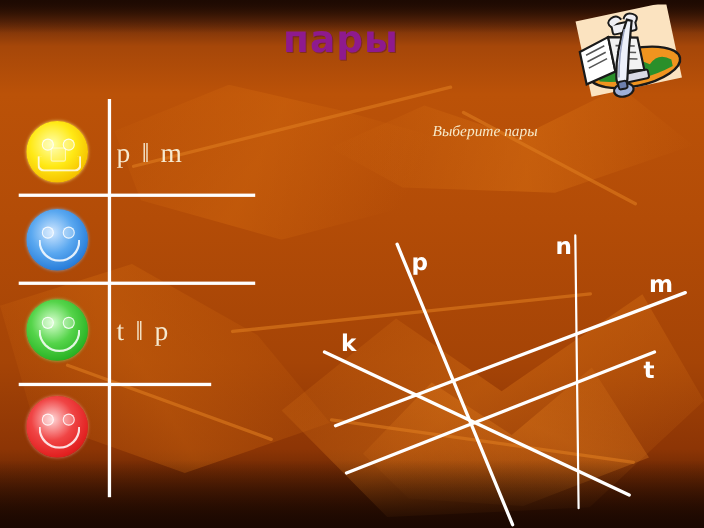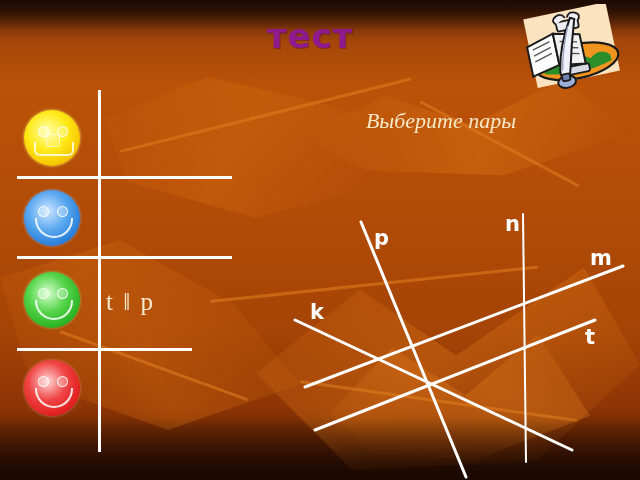--- a/index.html
+++ b/index.html
@@ -72,21 +72,21 @@
   }
 
   
   .clipart{position:absolute;left:516px;top:4px;width:112px;height:86px;}
 
   
   .question{
     position:absolute;left:276px;top:108px;width:330px;
     text-align:center;
     font-family:"Liberation Serif","DejaVu Serif",serif;
-    font-style:italic;font-size:22px;line-height:26px;
+    font-style:italic;font-size:14px;line-height:26px;
     color:#f7e9c8;
   }
 
   
   .grid-v{
     position:absolute;left:98px;top:90px;width:3px;height:362px;
     background:#ffffff;
   }
   .grid-h{position:absolute;height:3px;background:#ffffff;}
   .gh1{left:17px;top:176px;width:215px;}
@@ -174,21 +174,21 @@
   <div class="leaf leaf-d"></div>
   <div class="leaf leaf-e"></div>
   <div class="vein" style="left:120px;top:150px;width:300px;transform:rotate(-14deg);"></div>
   <div class="vein" style="left:210px;top:300px;width:330px;transform:rotate(-6deg);"></div>
   <div class="vein" style="left:300px;top:380px;width:280px;transform:rotate(8deg);"></div>
   <div class="vein" style="left:60px;top:330px;width:200px;transform:rotate(20deg);"></div>
   <div class="vein" style="left:420px;top:100px;width:180px;transform:rotate(28deg);"></div>
   <div class="bg-dark-top"></div>
   <div class="bg-dark-bottom"></div>
 
-  <div class="title">тест</div>
+  <div class="title">пары</div>
 
   <div class="clipart">
     <svg width="112" height="86" viewBox="0 0 112 86">
       <g transform="rotate(-12 56 43)">
         <rect x="14" y="6" width="84" height="70" fill="#fbe3c0"></rect>
         <ellipse cx="58" cy="58" rx="42" ry="17" fill="#f0941f" stroke="#1a1a1a" stroke-width="2.2"></ellipse>
         <path d="M24 58 q12 -10 24 0 q12 -10 24 0 q10 -9 20 0 l0 6 q-34 10 -68 0 z" fill="#2a8f2a"></path>
         <g>
           <path d="M56 66 L56 24 L52 24 L52 66 Z" fill="#e7e7ee" stroke="#1a1a1a" stroke-width="1.8"></path>
           <path d="M60 66 L60 24 L56 24 L56 66 Z" fill="#c9c9d6" stroke="#1a1a1a" stroke-width="1.8"></path>
@@ -237,20 +237,21 @@
     <div class="eye" style="left:14px;top:16px;"></div>
     <div class="eye" style="left:33px;top:16px;"></div>
     <div class="mouth"></div>
   </div>
   <div class="face f-red">
     <div class="eye" style="left:14px;top:16px;"></div>
     <div class="eye" style="left:33px;top:16px;"></div>
     <div class="mouth"></div>
   </div>
 
+  <div class="answer a1">p ‖ m</div>
   <div class="answer a3">t ‖ p</div>
 
 
   <div class="diagram">
     <svg width="360" height="280" viewBox="0 0 360 280" id="diagram-svg">
         <line x1="81" y1="22" x2="186" y2="277" stroke="#ffffff" stroke-width="3" stroke-linecap="round"></line>
         <line x1="15" y1="120" x2="292" y2="250" stroke="#ffffff" stroke-width="3" stroke-linecap="round"></line>
         <line x1="25" y1="187" x2="343" y2="66" stroke="#ffffff" stroke-width="3" stroke-linecap="round"></line>
         <line x1="35" y1="230" x2="315" y2="120" stroke="#ffffff" stroke-width="3" stroke-linecap="round"></line>
         <line x1="243" y1="14" x2="246" y2="262" stroke="#ffffff" stroke-width="2" stroke-linecap="round"></line>

